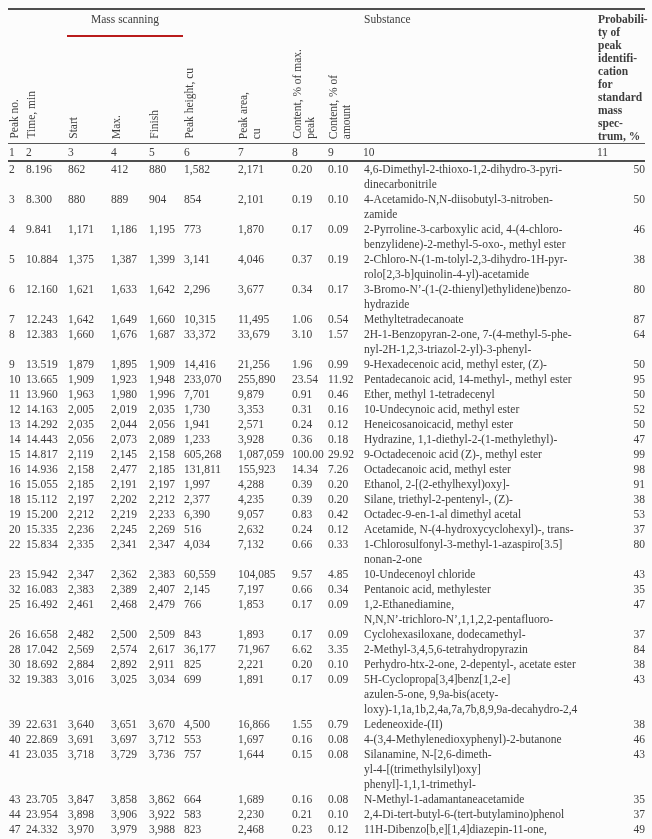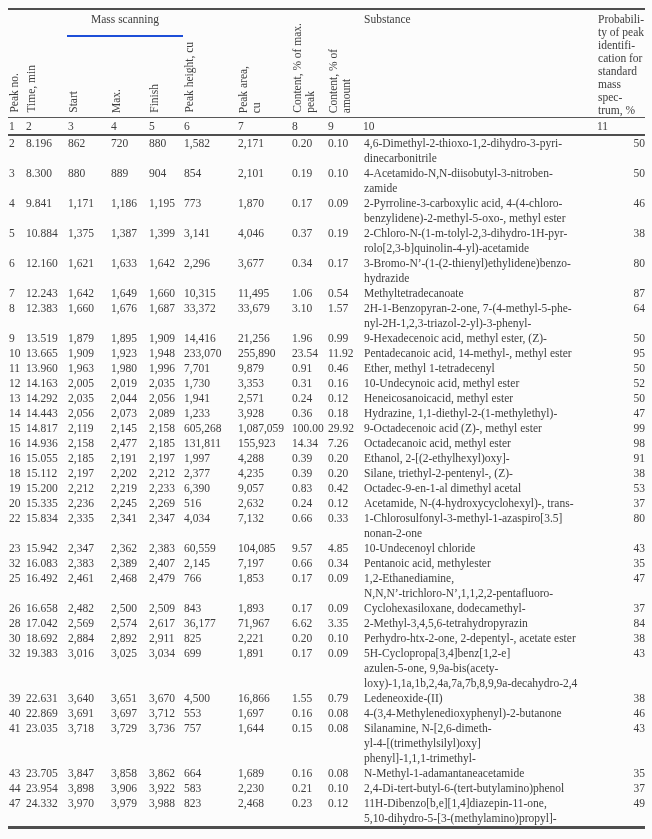--- a/index.html
+++ b/index.html
@@ -52,33 +52,34 @@
     writing-mode: vertical-rl;
     transform: rotate(180deg);
     white-space: pre-line;
     line-height: 12.5px;
     font-size: 11.5px;
   }
   th.mass-scan {
     text-align: center;
     vertical-align: top;
     height: 22px;
-    border-bottom: 2px solid #1d4ed8;
+    border-bottom: 2px solid #b91c1c;
     font-size: 11.5px;
     padding-top: 3px;
   }
   th.subst-head {
     vertical-align: top;
     padding: 3px 0 4px 2px;
   }
   th.prob-head {
     vertical-align: top;
     white-space: pre-line;
     line-height: 13px;
     padding: 3px 0 0 2px;
+    font-weight: bold;
   }
   tr.colnum-row td {
     border-top: 1px solid #575757;
     border-bottom: 2px solid #4e4e4e;
     height: 16px;
     vertical-align: middle;
     padding-left: 1px;
   }
 
   
@@ -150,21 +151,21 @@
         <td>9</td>
         <td>10</td>
         <td>11</td>
       </tr>
     </thead>
     <tbody class="data">
         <tr class="data-row">
       <td>2</td>
       <td>8.196</td>
       <td>862</td>
-      <td>720</td>
+      <td>412</td>
       <td>880</td>
       <td>1,582</td>
       <td>2,171</td>
       <td>0.20</td>
       <td>0.10</td>
       <td class="substance">4,6-Dimethyl-2-thioxo-1,2-dihydro-3-pyri-
 dinecarbonitrile</td>
       <td class="prob">50</td>
     </tr>
         <tr class="data-row">

